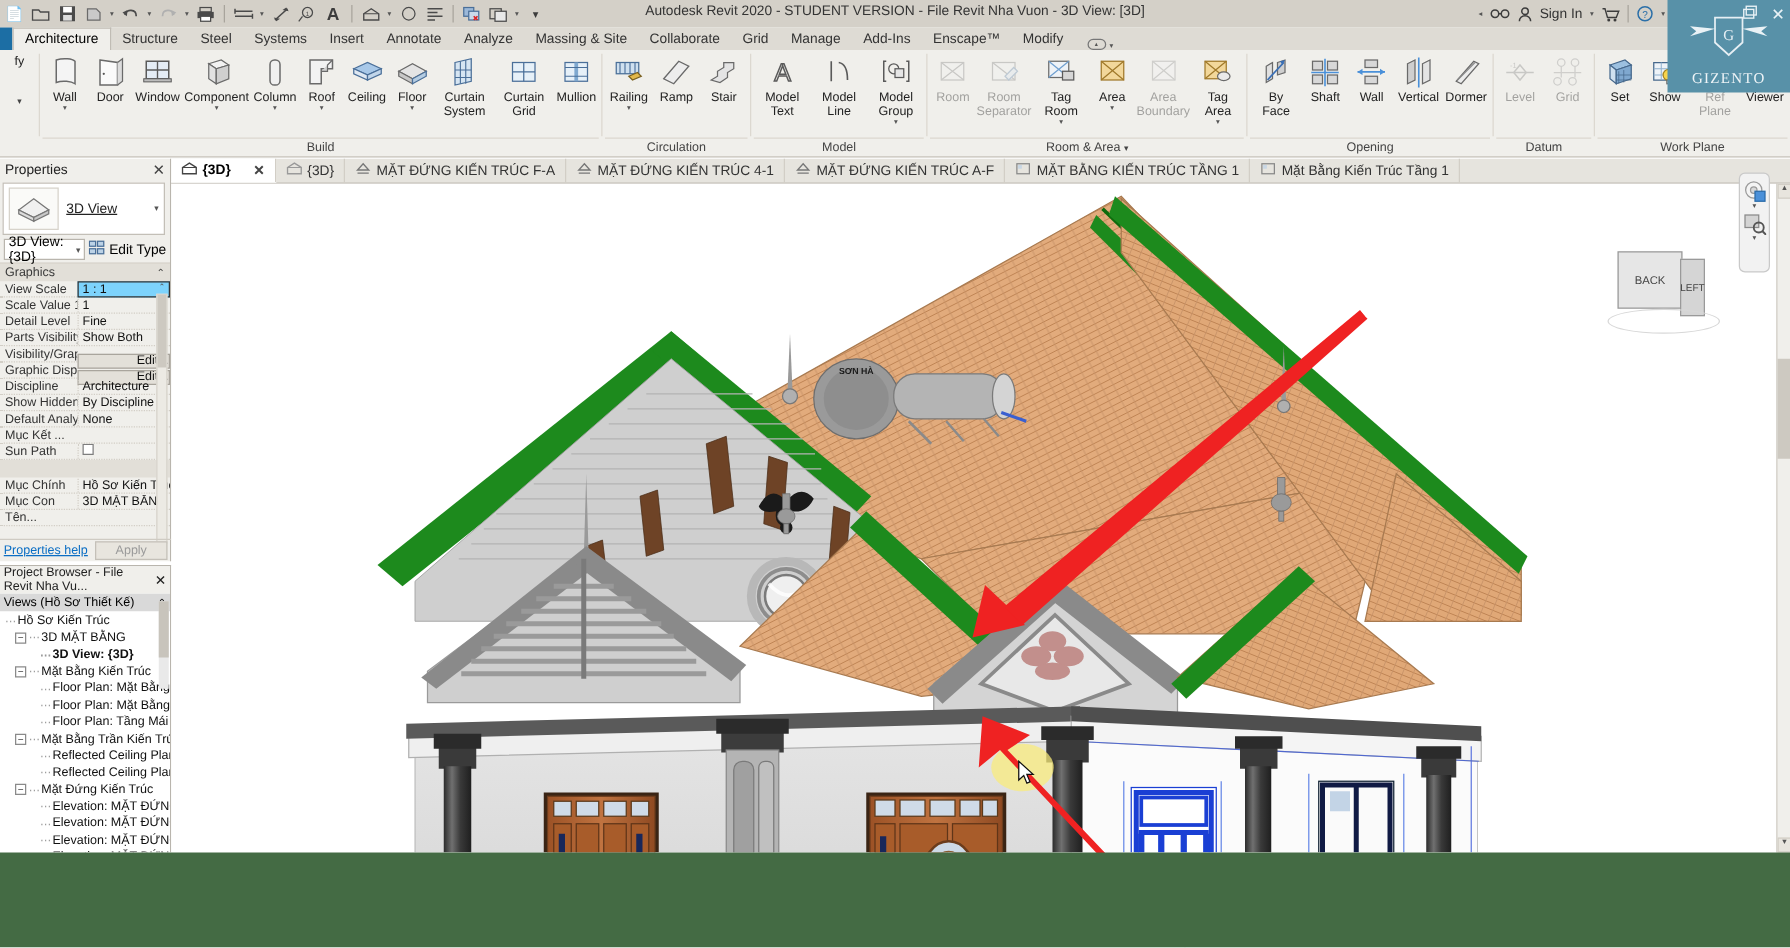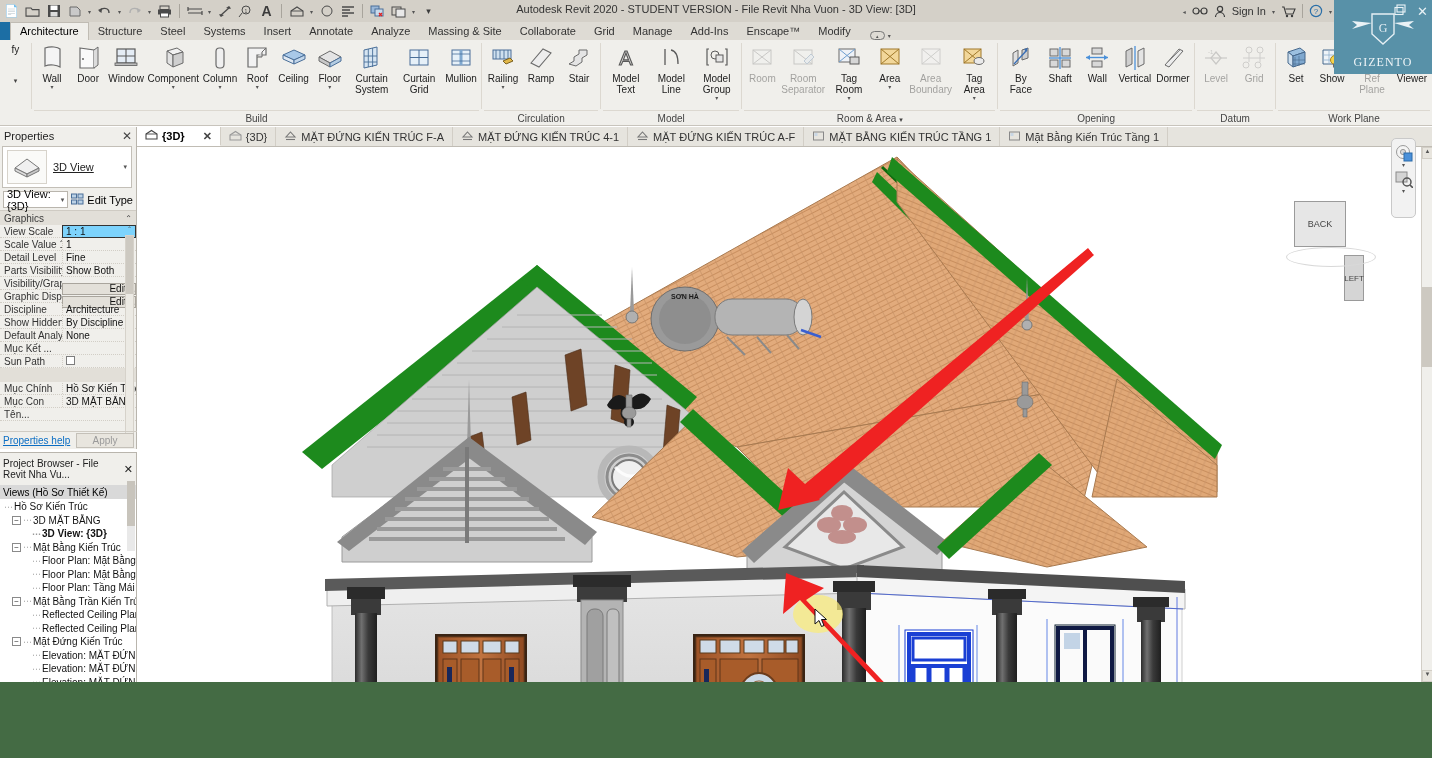--- a/index.html
+++ b/index.html
@@ -108,21 +108,21 @@
   .props-foot .apply{width:58px;height:15px;background:#e8e5de;border:1px solid #c4c0b8;color:#9a9a9a;
     font-size:10px;text-align:center;line-height:13px;}
   .pscroll{position:absolute;right:2px;top:108px;width:9px;height:200px;background:#eceae4;border:1px solid #d6d2ca;}
   .pscroll .thumb{position:absolute;left:0;top:0;width:7px;height:58px;background:#cdc9c1;}
   .pscroll .ar{position:absolute;left:0;width:7px;height:10px;text-align:center;font-size:6px;color:#555;}
   
   .browser{
     position:absolute;left:0;top:452px;width:137px;height:230px;background:#fff;
     border-right:1px solid #b9b5ad;border-top:1px solid #b9b5ad;font-size:11px;overflow:hidden;
   }
-  .br-hd{height:32px;background:#f0efeb;display:flex;align-items:center;justify-content:flex-start;
+  .br-hd{height:22px;background:#f0efeb;display:flex;align-items:center;justify-content:flex-start;
     padding:0 3px;font-size:10px;color:#222;}
   .br-hd .x{font-size:11px;cursor:pointer;}
   .br-sub{height:14px;background:#d9d9d9;display:flex;align-items:center;justify-content:space-between;
     padding:0 3px;font-size:10px;}
   .br-tree{padding-top:1px;}
   .br-node{height:13.5px;display:flex;align-items:center;font-size:10px;color:#111;white-space:nowrap;cursor:pointer;}
   .br-node .exp{width:9px;height:9px;border:1px solid #8a8a8a;background:#fff;font-size:8px;
     line-height:7px;text-align:center;margin-right:2px;color:#333;flex:none;}
   .br-node .dash{color:#999;font-size:9px;letter-spacing:-1px;margin-right:2px;}
   .br-node.bold{font-weight:bold;}
@@ -145,21 +145,21 @@
     border-left:1px solid #d2cec6;}
   .vscrollbar .up,.vscrollbar .dn{width:11px;height:12px;text-align:center;font-size:6px;color:#555;
     background:#e8e5de;border:1px solid #d2cec6;}
   .vscrollbar .dn{position:absolute;bottom:0;}
   .vscrollbar .th{position:absolute;top:140px;width:11px;height:80px;background:#cdc9c1;}
   
   .viewcube{position:absolute;right:45px;top:46px;width:90px;height:80px;}
   .vc-face{position:absolute;left:8px;top:8px;width:52px;height:46px;background:#e6e6e6;
     border:1px solid #9a9a9a;display:flex;align-items:center;justify-content:center;font-size:9px;color:#444;}
   .vc-side{position:absolute;left:58px;top:14px;width:20px;height:46px;background:#d5d5d5;
-    border:1px solid #9a9a9a;display:flex;align-items:center;justify-content:center;font-size:8px;color:#444;margin-top:48px;}
+    border:1px solid #9a9a9a;display:flex;align-items:center;justify-content:center;font-size:8px;color:#444;}
   .vc-ring{position:absolute;left:0;top:54px;width:90px;height:20px;border:1px solid #d8d8d8;
     border-radius:50%;}
   
   .navbar{position:absolute;right:16px;top:138px;width:25px;height:80px;background:#f2f2f2;
     border:1px solid #c9c9c9;border-radius:5px;display:flex;flex-direction:column;align-items:center;padding-top:4px;gap:1px;}
   .navbar .nb{width:19px;height:19px;display:flex;align-items:center;justify-content:center;cursor:pointer;}
   .navbar .nbc{font-size:6px;color:#555;line-height:5px;}
   
   .arrow-svg{position:absolute;left:0;top:0;width:1432px;height:758px;pointer-events:none;z-index:20;}
   .hl-dot{position:absolute;left:793px;top:595px;width:50px;height:38px;border-radius:50%;

